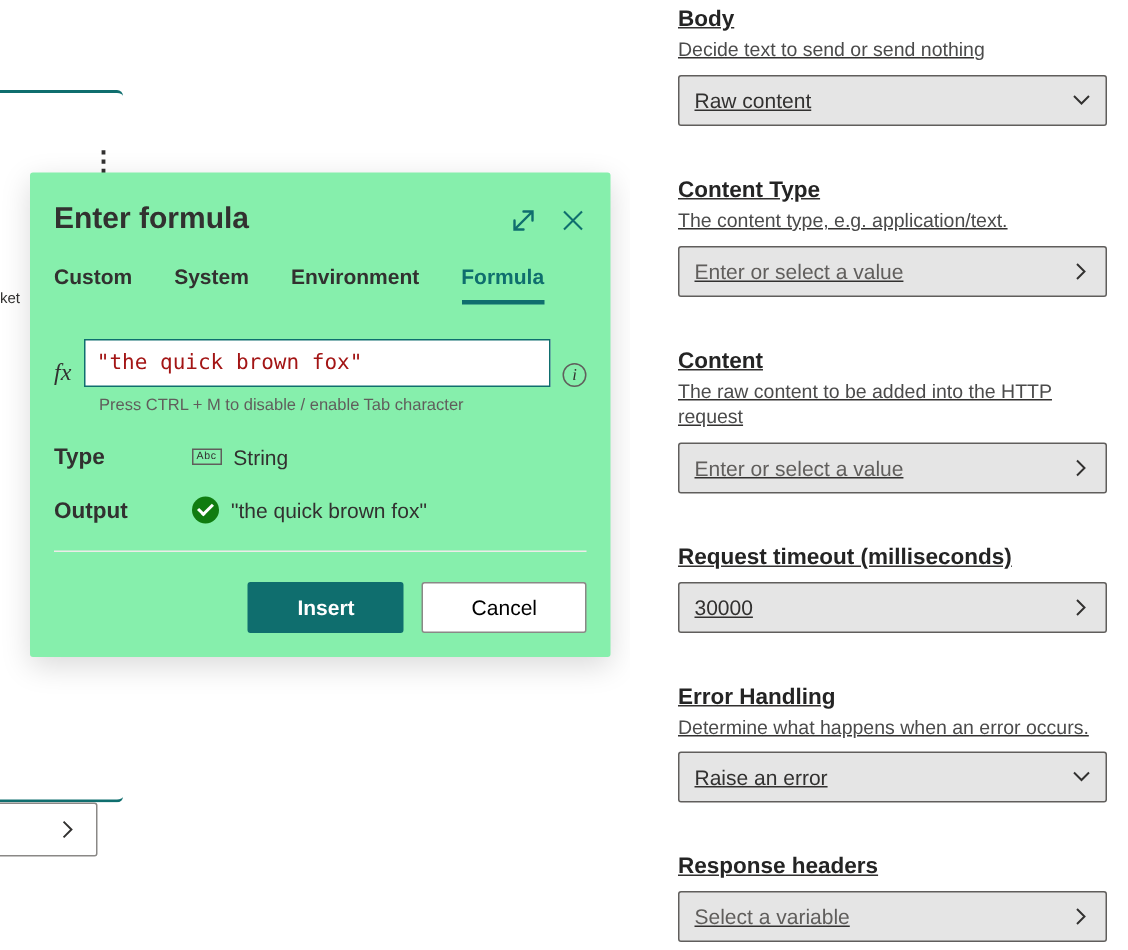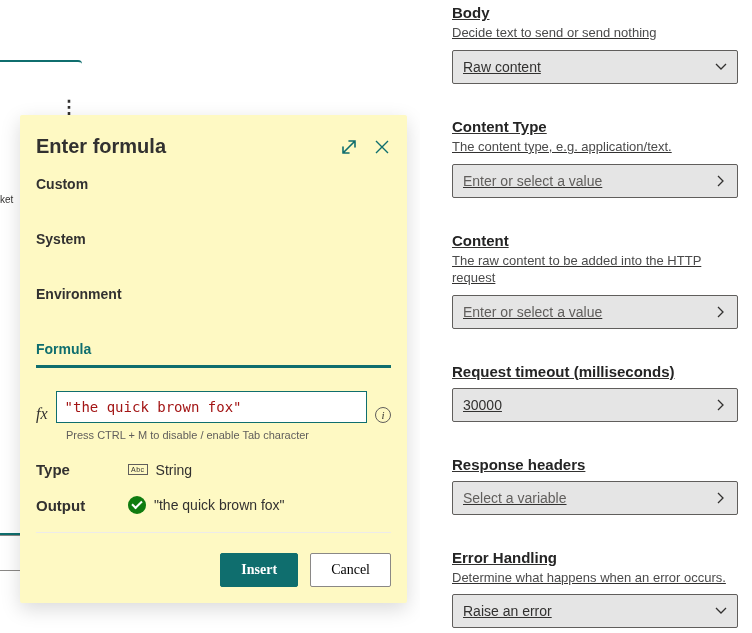--- a/index.html
+++ b/index.html
@@ -7,45 +7,45 @@
     
     
     .bg-box { position: absolute; border: 2px solid #0f6e6e; border-radius: 4px; background: #fff; }
     .bg-box-mid { top: 60px; left: -18px; width: 100px; height: 475px; border-right: none; }
     .bg-dots { position: absolute; top: 96px; left: 60px; font-size: 18px; font-weight: bold; letter-spacing: -1px; cursor: pointer; }
     .bg-arrow-box { position: absolute; top: 535px; left: -10px; width: 75px; height: 36px; border: 1px solid #8a8886; border-radius: 2px; display: flex; align-items: center; justify-content: flex-end; padding-right: 12px; background: #fff; }
     .bg-arrow-box svg { width: 14px; height: 14px; }
     .bg-text-ket { position: absolute; top: 194px; left: 0; font-size: 10px; color: #323130; }
     
     
-    .dialog { position: absolute; top: 115px; left: 20px; width: 387px; background: #fef9c3; box-shadow: 0 6px 20px rgba(0,0,0,0.15); border-radius: 2px; padding: 20px 16px 16px; }
+    .dialog { position: absolute; top: 115px; left: 20px; width: 387px; background: #86efac; box-shadow: 0 6px 20px rgba(0,0,0,0.15); border-radius: 2px; padding: 20px 16px 16px; }
     .dialog-header { display: flex; align-items: center; justify-content: space-between; margin-bottom: 18px; }
     .dialog-title { font-size: 20px; font-weight: 600; color: #323130; }
     .dialog-header-icons { display: flex; gap: 14px; align-items: center; }
     .dialog-header-icons svg { cursor: pointer; }
     
-    .tabs { display: flex; gap: 28px; border-bottom: 1px solid transparent; margin-bottom: 22px; flex-direction: column; }
+    .tabs { display: flex; gap: 28px; border-bottom: 1px solid transparent; margin-bottom: 22px; }
     .tab { padding-bottom: 8px; cursor: pointer; color: #323130; border-bottom: 3px solid transparent; font-weight:600; }
     .tab.active { color: #0f6e6e; border-bottom-color: #0f6e6e; font-weight: 600; }
     
     .formula-row { display: flex; align-items: flex-end; gap: 8px; }
     .fx-label { font-style: italic; font-family: "Times New Roman", serif; font-size: 16px; }
     .formula-input { flex: 1; border: 1px solid #0f6e6e; padding: 6px 8px; font-family: "Consolas", monospace; font-size: 14px; color: #a31515; outline: none; height: 32px; }
     .info-icon { width: 16px; height: 16px; border: 1px solid #605e5c; border-radius: 50%; display: flex; align-items: center; justify-content: center; font-size: 11px; font-style: italic; font-family: serif; cursor: pointer; }
     .hint { font-size: 11px; color: #605e5c; margin: 6px 0 20px 30px; }
     
     .kv-row { display: flex; align-items: center; margin-bottom: 18px; }
     .kv-label { width: 92px; font-weight: 600; font-size: 15px; }
     .type-badge { border: 1px solid #605e5c; font-size: 7px; padding: 1px 2px; margin-right: 8px; letter-spacing: 0.5px; }
     .kv-value { font-size: 14px; }
     .check-icon { width: 18px; height: 18px; background: #107c10; border-radius: 50%; display: inline-flex; align-items: center; justify-content: center; margin-right: 8px; }
     .check-icon::after { content: ""; width: 8px; height: 4px; border-left: 2px solid #fff; border-bottom: 2px solid #fff; transform: rotate(-45deg) translate(1px,-1px); }
     
     .dialog-footer { display: flex; justify-content: flex-end; gap: 12px; margin-top: 18px; padding-top: 20px; border-top: 1px solid #edebe9; }
-    .btn { padding: 8px 20px; font-size: 14px; border: 1px solid #8a8886; background: #fff; cursor: pointer; border-radius: 2px; font-family: Liberation Serif, serif; }
+    .btn { padding: 8px 32px; font-size: 14px; border: 1px solid #8a8886; background: #fff; cursor: pointer; border-radius: 2px; }
     .btn-primary { background: #0f6e6e; color: #fff; border-color: #0f6e6e; font-weight: 600; }
     
     
     .side-panel { position: absolute; top: 0; left: 420px; width: 326px; padding: 4px 8px 0 32px; background:#fff; }
     .field-group { margin-bottom: 34px; text-decoration: underline; }
     .field-label { font-weight: 600; font-size: 15px; color: #242424; margin-bottom: 4px; }
     .field-sub { font-size: 13px; color: #4b4b4b; margin-bottom: 8px; line-height:1.3; }
     .field-input { width: 100%; border: 1px solid #605e5c; padding: 8px 36px 8px 10px; font-size: 14px; background: #e5e5e5; position: relative; border-radius: 2px; display: flex; align-items: center; justify-content: space-between; cursor: pointer; }
     .field-input .txt { color: #323130; }
     .field-input .placeholder { color: #605e5c; }
@@ -165,41 +165,41 @@
       </div>
       <span class="chev">
           <svg width="14" height="14" viewBox="0 0 14 14">
             <path d="M4 2 l5 5 -5 5" stroke="#323130" stroke-width="1.3" fill="none"></path>
           </svg>
         </span>
     </div>
   </div>
 
   <div class="field-group">
+    <div class="field-label">Error Handling</div>
+    <div class="field-sub">Determine what happens when an error occurs.</div>
+    <div class="field-wrap">
+      <div class="field-input">
+        <span class="txt">Raise an error</span>
+      </div>
+      <span class="chev">
+          <svg width="14" height="14" viewBox="0 0 14 14">
+            <path d="M2 4 l5 5 5-5" stroke="#323130" stroke-width="1.3" fill="none"></path>
+          </svg>
+        </span>
+    </div>
+  </div>
+
+  <div class="field-group">
     <div class="field-label">Response headers</div>
     <div class="field-wrap" style="margin-top:8px;">
       <div class="field-input">
         <span class="placeholder">Select a variable</span>
       </div>
       <span class="chev">
           <svg width="14" height="14" viewBox="0 0 14 14">
             <path d="M4 2 l5 5 -5 5" stroke="#323130" stroke-width="1.3" fill="none"></path>
           </svg>
         </span>
     </div>
   </div>
 
-  <div class="field-group">
-    <div class="field-label">Error Handling</div>
-    <div class="field-sub">Determine what happens when an error occurs.</div>
-    <div class="field-wrap">
-      <div class="field-input">
-        <span class="txt">Raise an error</span>
-      </div>
-      <span class="chev">
-          <svg width="14" height="14" viewBox="0 0 14 14">
-            <path d="M2 4 l5 5 5-5" stroke="#323130" stroke-width="1.3" fill="none"></path>
-          </svg>
-        </span>
-    </div>
-  </div>
-
 </div>
 
 </body></html>

